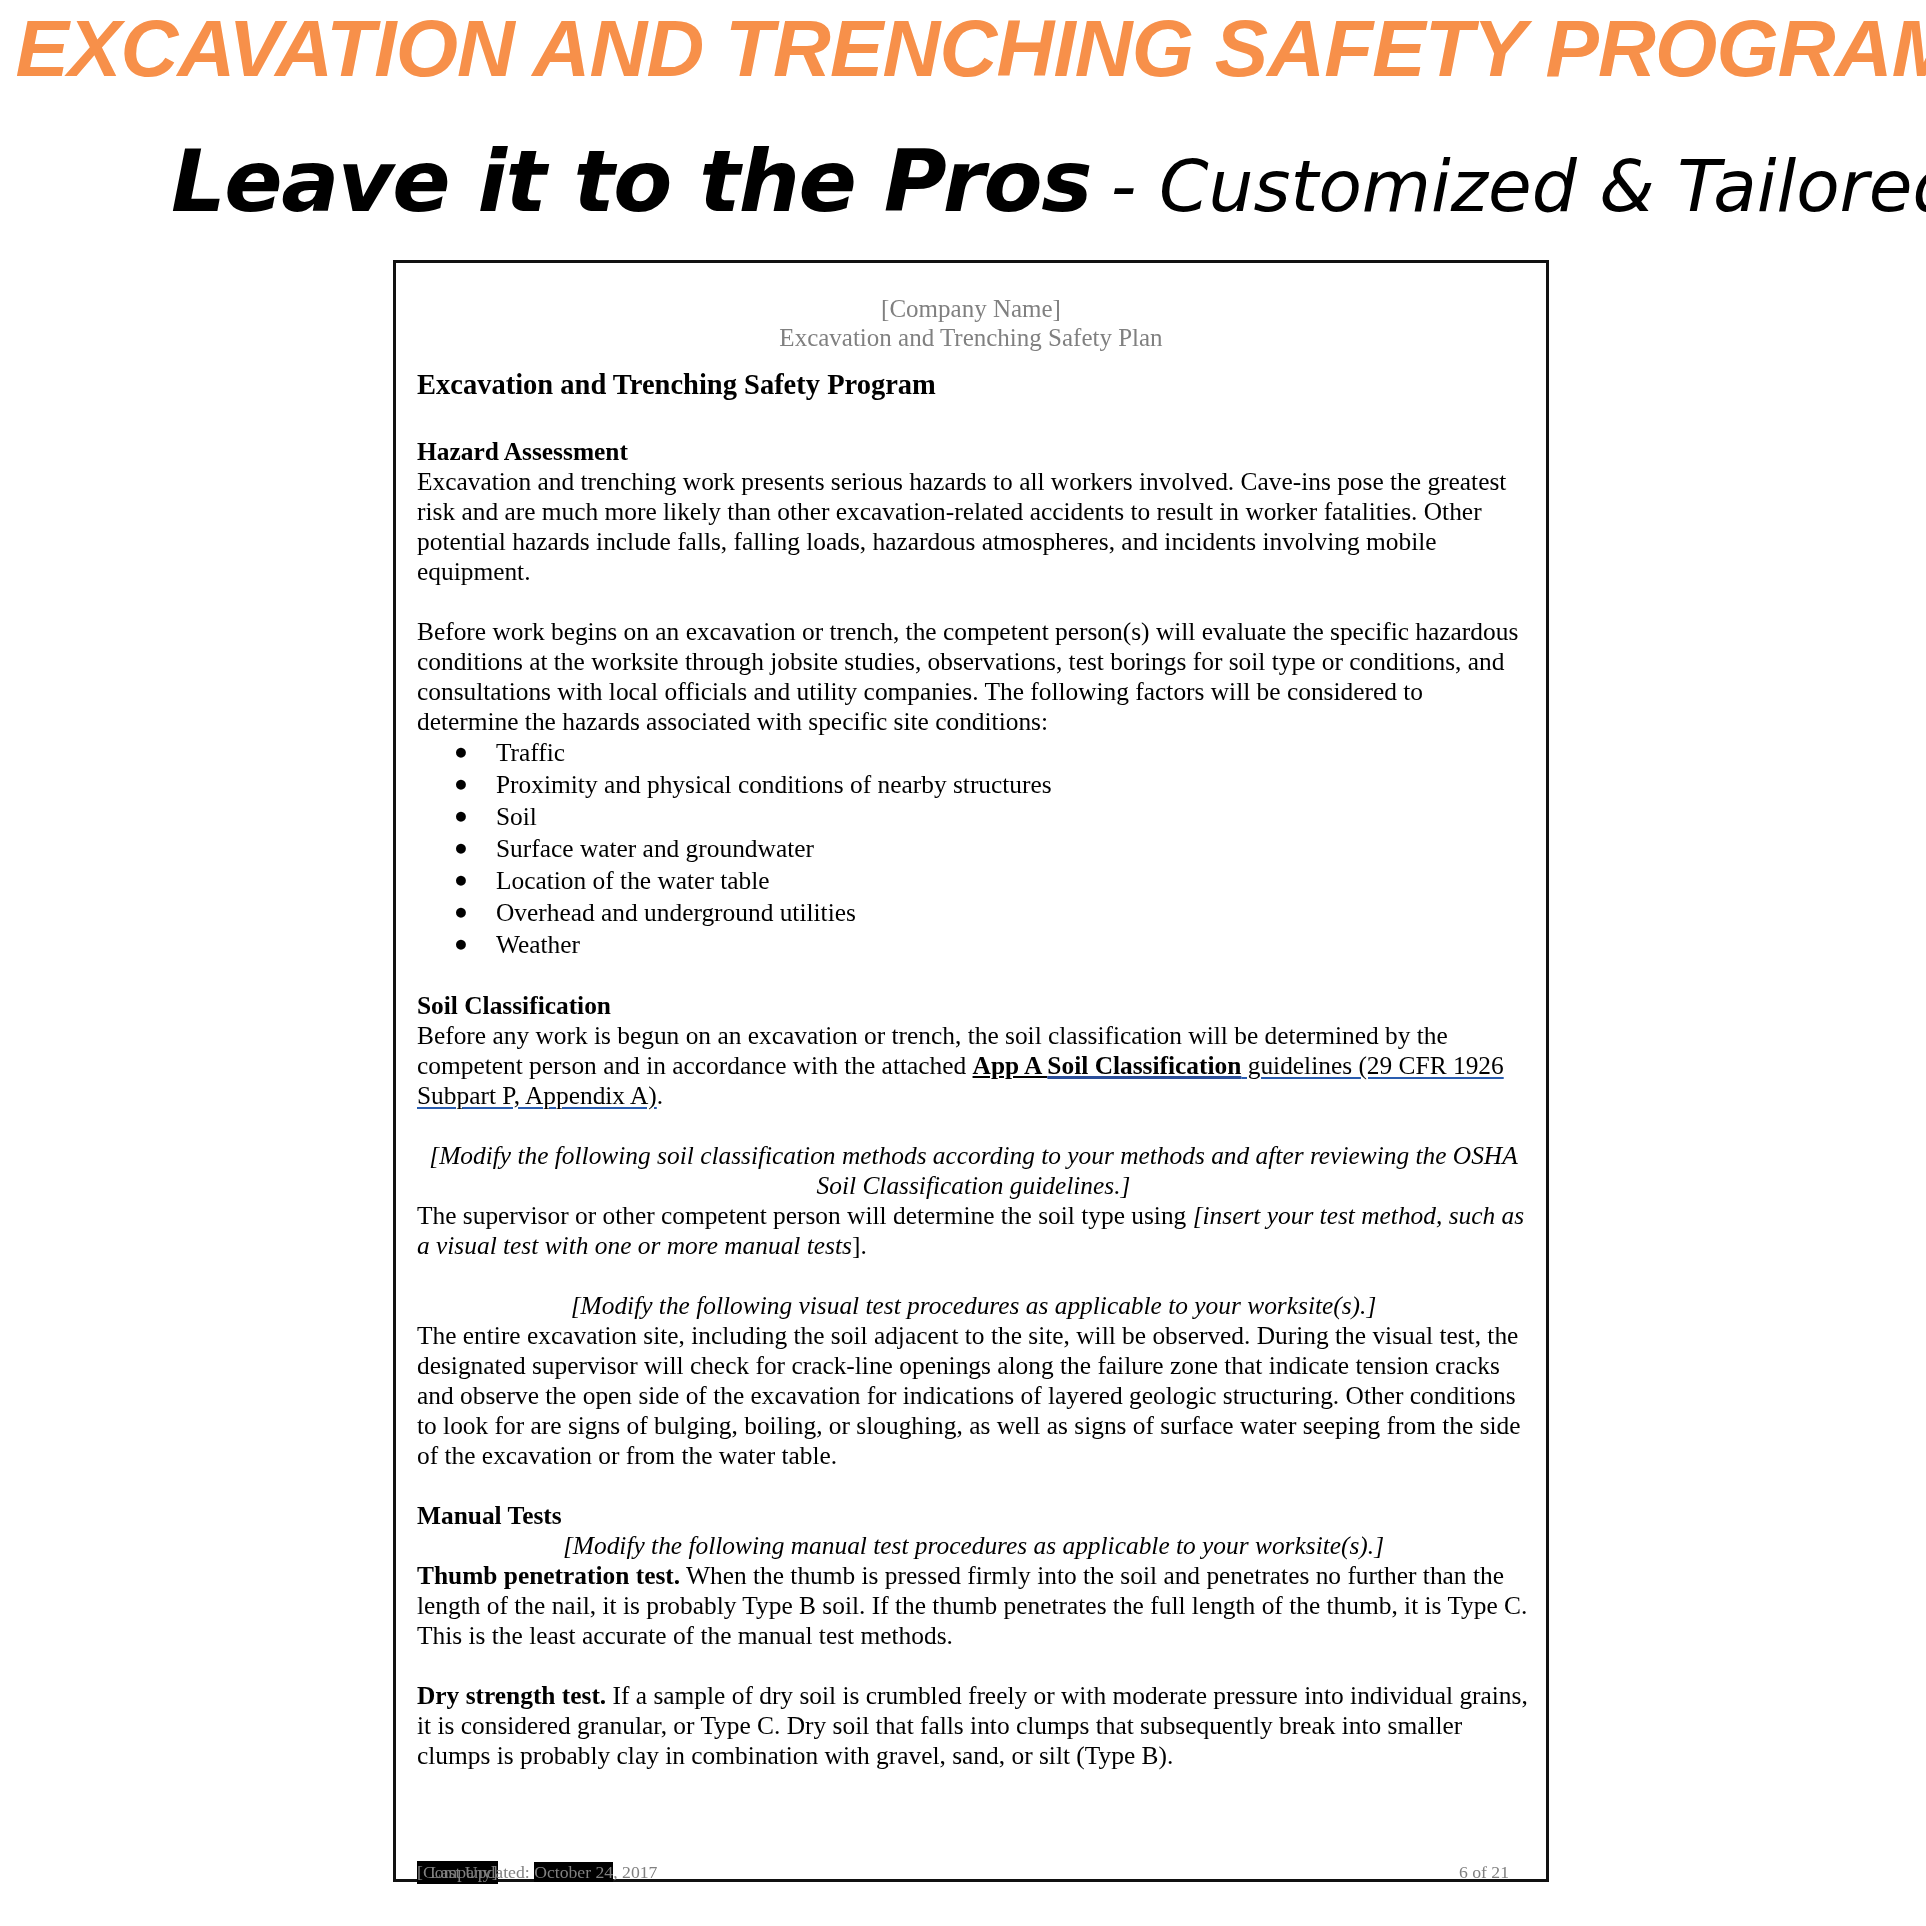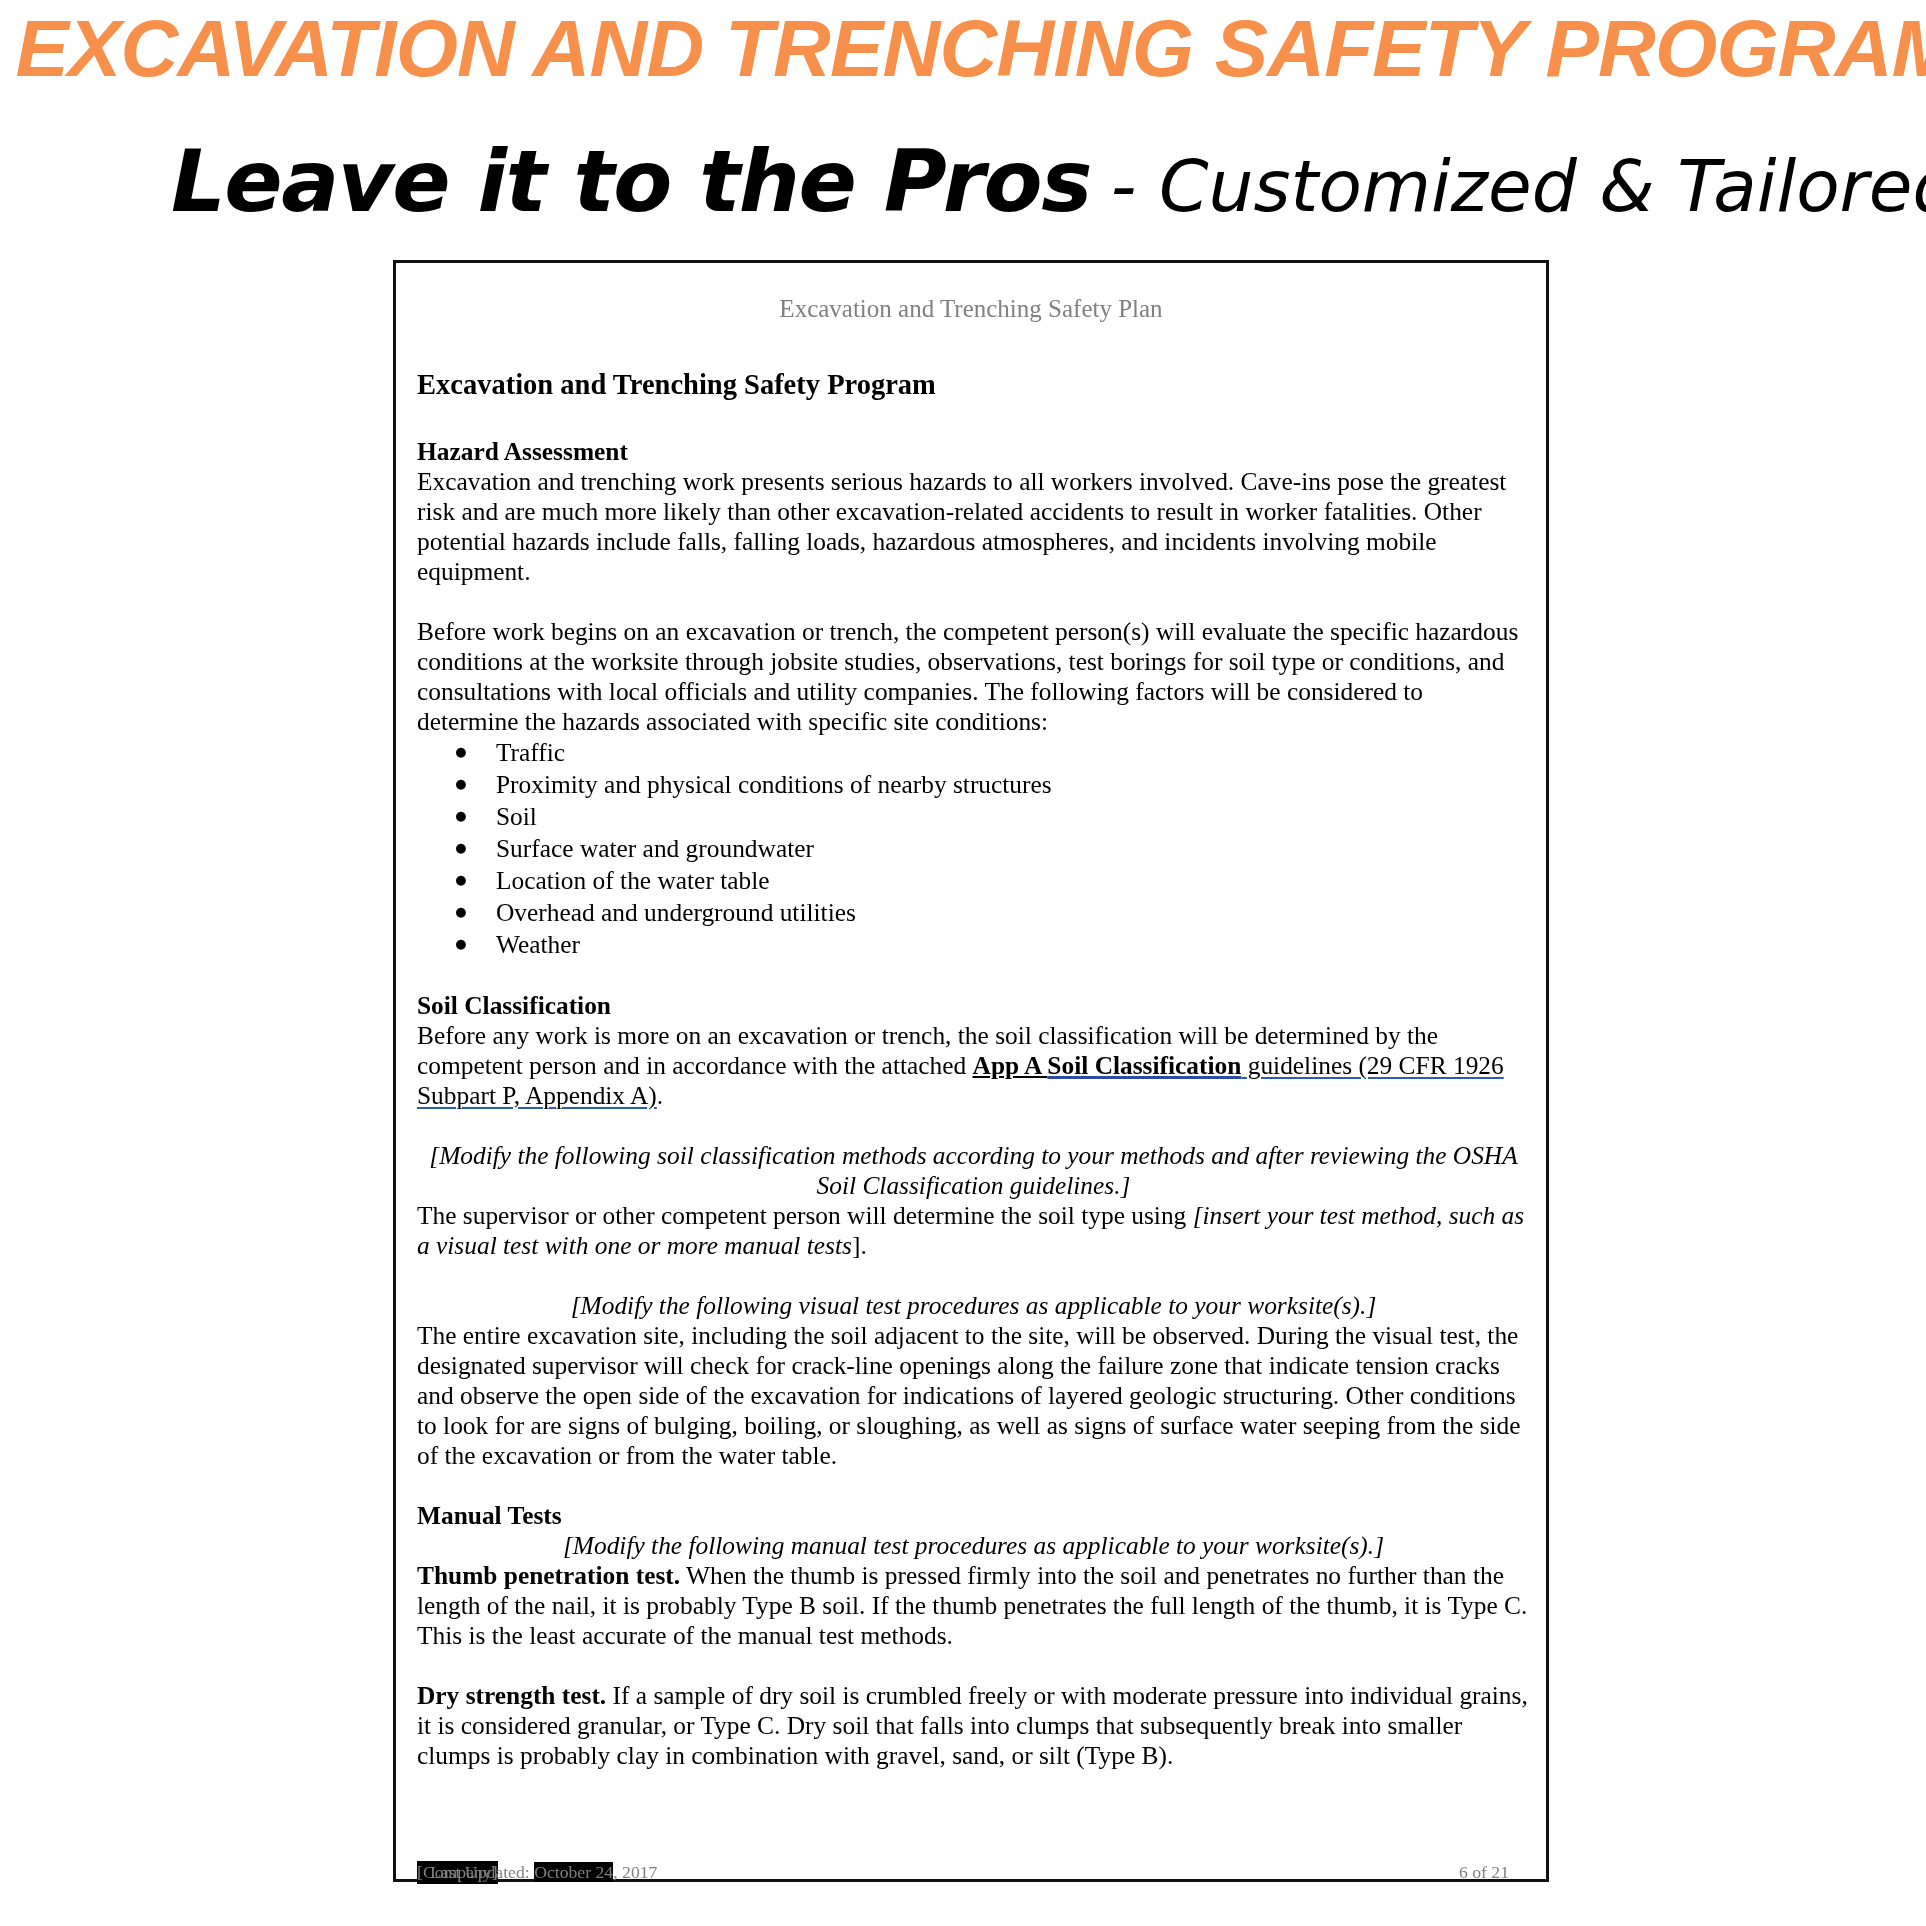--- a/index.html
+++ b/index.html
@@ -71,20 +71,21 @@
 <body>
 
 <div class="headline">EXCAVATION AND TRENCHING SAFETY PROGRAM</div>
 
 <div class="tagline">
   <span class="strong">Leave it to the Pros</span><span class="light">- Customized &amp; Tailored</span>
 </div>
 
 <div class="doc">
   <div class="doc-header">
+    <div>[Company Name]</div>
     <div>Excavation and Trenching Safety Plan</div>
   </div>
 
   <div class="doc-title">Excavation and Trenching Safety Program</div>
 
   <div class="body">
     <p class="h">Hazard Assessment</p>
     <p>Excavation and trenching work presents serious hazards to all workers involved. Cave-ins pose the greatest risk and are much more likely than other excavation-related accidents to result in worker fatalities. Other potential hazards include falls, falling loads, hazardous atmospheres, and incidents involving mobile equipment.</p>
     <div class="gap"></div>
     <p>Before work begins on an excavation or trench, the competent person(s) will evaluate the specific hazardous conditions at the worksite through jobsite studies, observations, test borings for soil type or conditions, and consultations with local officials and utility companies. The following factors will be considered to determine the hazards associated with specific site conditions:</p>
@@ -93,21 +94,21 @@
       <li><span class="bullet">●</span><span>Proximity and physical conditions of nearby structures</span></li>
       <li><span class="bullet">●</span><span>Soil</span></li>
       <li><span class="bullet">●</span><span>Surface water and groundwater</span></li>
       <li><span class="bullet">●</span><span>Location of the water table</span></li>
       <li><span class="bullet">●</span><span>Overhead and underground utilities</span></li>
       <li><span class="bullet">●</span><span>Weather</span></li>
     </ul>
     <div class="gap"></div>
 
     <p class="h">Soil Classification</p>
-    <p><span>Before any work is more on an excavation or trench, the soil classification will be determined by the competent person and in accordance with the attached </span><span class="link-bold">App A </span><span class="link-blue-bold">Soil Classification</span><span class="link-blue"> guidelines (29 CFR 1926 Subpart P, Appendix A)</span><span>.</span></p>
+    <p><span>Before any work is begun on an excavation or trench, the soil classification will be determined by the competent person and in accordance with the attached </span><span class="link-bold">App A </span><span class="link-blue-bold">Soil Classification</span><span class="link-blue"> guidelines (29 CFR 1926 Subpart P, Appendix A)</span><span>.</span></p>
     <div class="gap"></div>
     <p class="it">[Modify the following soil classification methods according to your methods and after reviewing the OSHA Soil Classification guidelines.]</p>
     <p><span>The supervisor or other competent person will determine the soil type using </span><em>[insert your test method, such as a visual test with one or more manual tests</em><span>].</span></p>
     <div class="gap"></div>
 
     <p class="it">[Modify the following visual test procedures as applicable to your worksite(s).]</p>
     <p>The entire excavation site, including the soil adjacent to the site, will be observed. During the visual test, the designated supervisor will check for crack-line openings along the failure zone that indicate tension cracks and observe the open side of the excavation for indications of layered geologic structuring. Other conditions to look for are signs of bulging, boiling, or sloughing, as well as signs of surface water seeping from the side of the excavation or from the water table.</p>
     <div class="gap"></div>
 
     <p class="h">Manual Tests</p>

